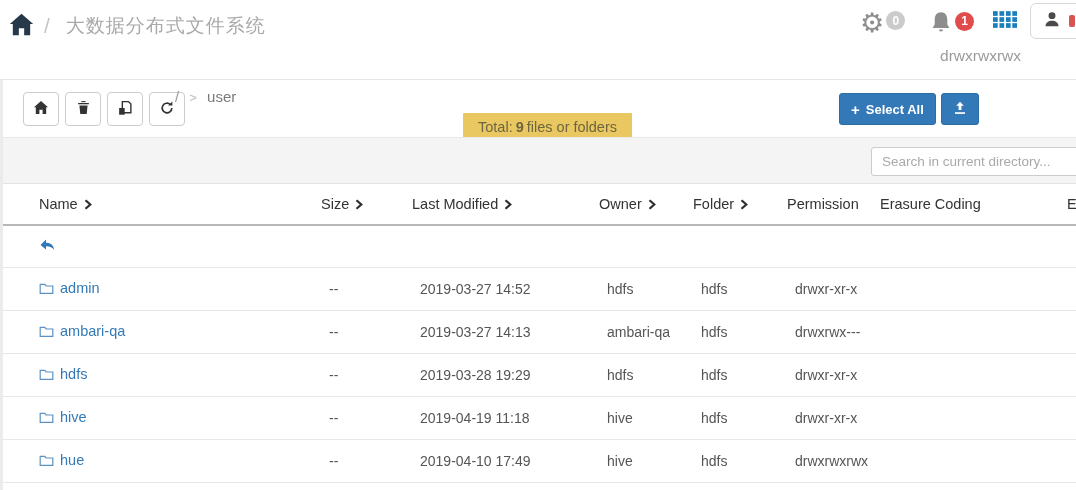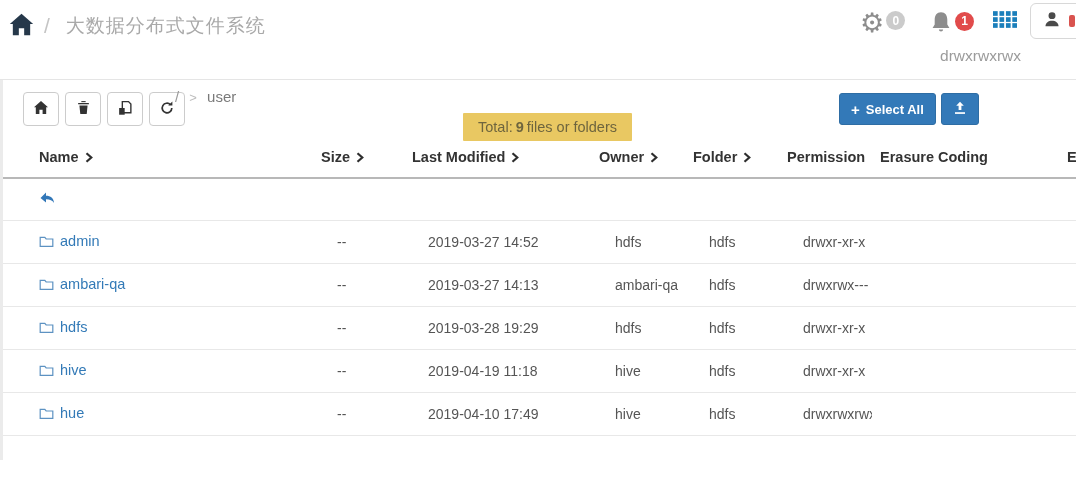--- a/index.html
+++ b/index.html
@@ -72,27 +72,27 @@
     position:absolute; left:868px; top:9px; width:240px; height:29px;
     border:1px solid #ccc; border-radius:3px; padding:0 10px;
     font-size:13.5px; color:#555; font-family:"Liberation Sans", sans-serif;
   }
   .search-input::placeholder { color:#a9a9a9; }
 
   
   table { border-collapse:collapse; table-layout:fixed; width:1176px; background:#fff; }
   thead th {
     border-bottom:2px solid #b8b8b8; padding:12px 8px; font-size:14.5px;
-    color:#333; text-align:left; white-space:nowrap; font-weight:bold; cursor:pointer;
+    color:#333; text-align:left; white-space:nowrap; font-weight:normal; cursor:pointer;
   }
   thead th.nosort { cursor:default; }
   th .chev { margin-left:6px; position:relative; top:1px; }
   th:first-child, td:first-child { padding-left:36px; }
   td {
-    padding:12px 24px; font-size:14px; color:#555;
+    padding:12px 16px; font-size:14px; color:#555;
     border-top:1px solid #e8e8e8; white-space:nowrap; overflow:hidden;
   }
   tbody tr.up-row td { border-top:none; }
   a.name-link { color:#337ab7; text-decoration:none; font-size:14.5px; cursor:pointer; }
   .folder-ic { margin-right:6px; vertical-align:-2px; }
   .reply-ic { cursor:pointer; }
 </style>
 </head>
 <body>
 
@@ -212,20 +212,23 @@
           <svg width="14" height="14" viewBox="0 0 14 14">
               <path d="M7 0.8l3.8 4H8.4V9H5.6V4.8H3.2z" fill="#fff"></path>
               <path d="M2 11.2h10v1.7H2z" fill="#fff"></path>
             </svg>
         </span>
 
       </button>
     </div>
   </div>
 
+  <div class="filter-band">
+    <input class="search-input" type="text" placeholder="Search in current directory..." style="">
+  </div>
 
   <table>
     <colgroup>
       <col style="width:310px">
         <col style="width:91px">
         <col style="width:187px">
         <col style="width:94px">
       <col style="width:94px">
         <col style="width:93px">
         <col style="width:187px">

